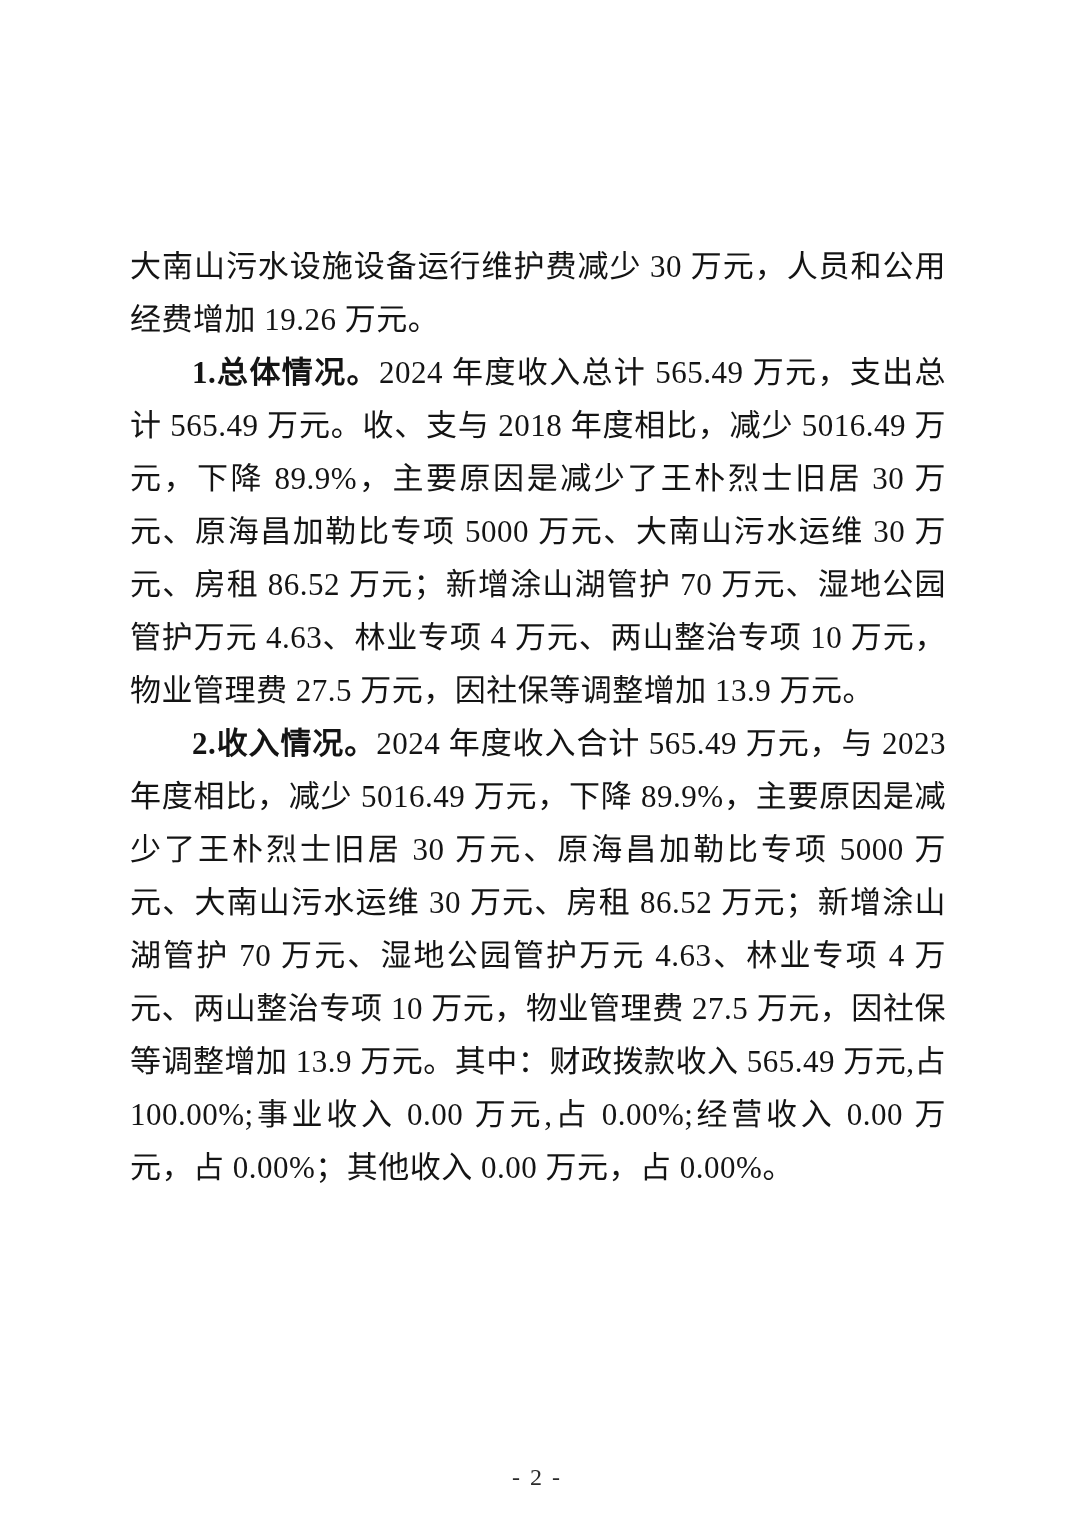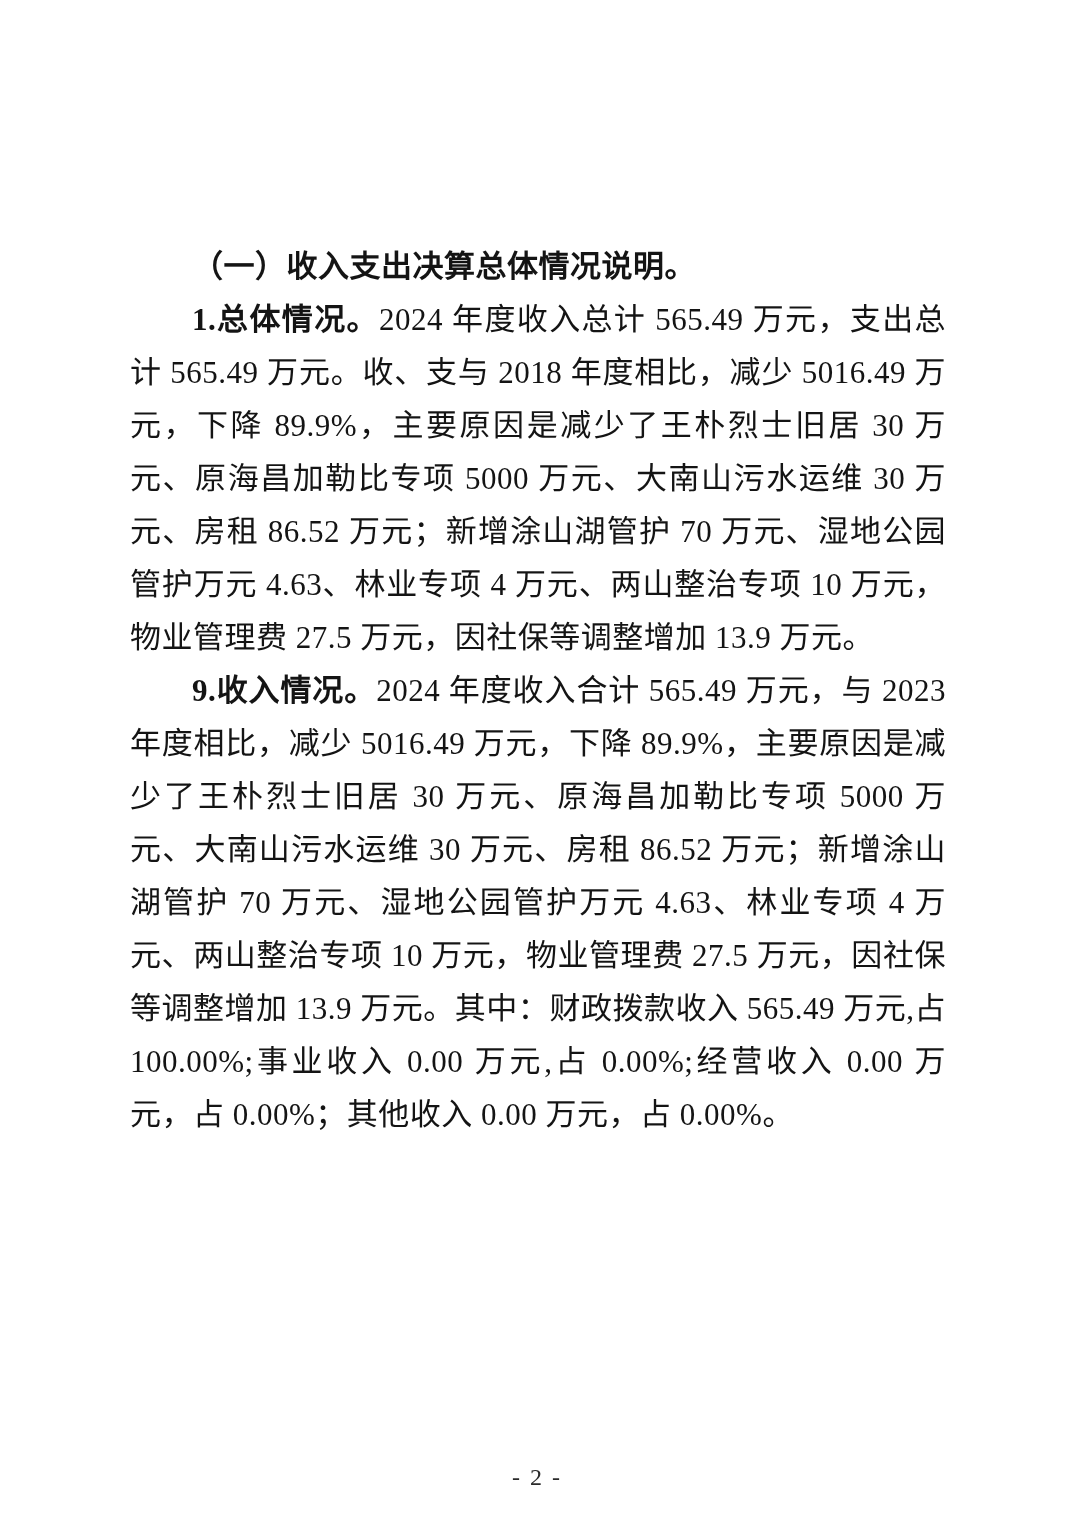--- a/index.html
+++ b/index.html
@@ -53,25 +53,25 @@
     letter-spacing: 2px;
   }
 </style>
 </head>
 <body>
 
 <div class="page">
 
   <div class="content">
 
+    <p class="continuation">大南山污水设施设备运行维护费减少 30 万元，人员和公用经费增加 19.26 万元。</p>
 
 
-    <p class="section-heading">（一）收入支出决算总体情况说明。</p>
 
     <p><span class="bold">1.总体情况。</span><span>2024 年度收入总计 565.49 万元，支出总计 565.49 万元。收、支与 2018 年度相比，减少 5016.49 万元，下降 89.9%，主要原因是减少了王朴烈士旧居 30 万元、原海昌加勒比专项 5000 万元、大南山污水运维 30 万元、房租 86.52 万元；新增涂山湖管护 70 万元、湿地公园管护万元 4.63、林业专项 4 万元、两山整治专项 10 万元，物业管理费 27.5 万元，因社保等调整增加 13.9 万元。</span></p>
 
-    <p><span class="bold">9.收入情况。</span><span>2024 年度收入合计 565.49 万元，与 2023 年度相比，减少 5016.49 万元，下降 89.9%，主要原因是减少了王朴烈士旧居 30 万元、原海昌加勒比专项 5000 万元、大南山污水运维 30 万元、房租 86.52 万元；新增涂山湖管护 70 万元、湿地公园管护万元 4.63、林业专项 4 万元、两山整治专项 10 万元，物业管理费 27.5 万元，因社保等调整增加 13.9 万元。其中：财政拨款收入 565.49 万元,占 100.00%;事业收入 0.00 万元,占 0.00%;经营收入 0.00 万元，占 0.00%；其他收入 0.00 万元，占 0.00%。</span></p>
+    <p><span class="bold">2.收入情况。</span><span>2024 年度收入合计 565.49 万元，与 2023 年度相比，减少 5016.49 万元，下降 89.9%，主要原因是减少了王朴烈士旧居 30 万元、原海昌加勒比专项 5000 万元、大南山污水运维 30 万元、房租 86.52 万元；新增涂山湖管护 70 万元、湿地公园管护万元 4.63、林业专项 4 万元、两山整治专项 10 万元，物业管理费 27.5 万元，因社保等调整增加 13.9 万元。其中：财政拨款收入 565.49 万元,占 100.00%;事业收入 0.00 万元,占 0.00%;经营收入 0.00 万元，占 0.00%；其他收入 0.00 万元，占 0.00%。</span></p>
 
   </div>
 
   <div class="page-footer">- 2 -</div>
 
 </div>
 
 </body></html>

